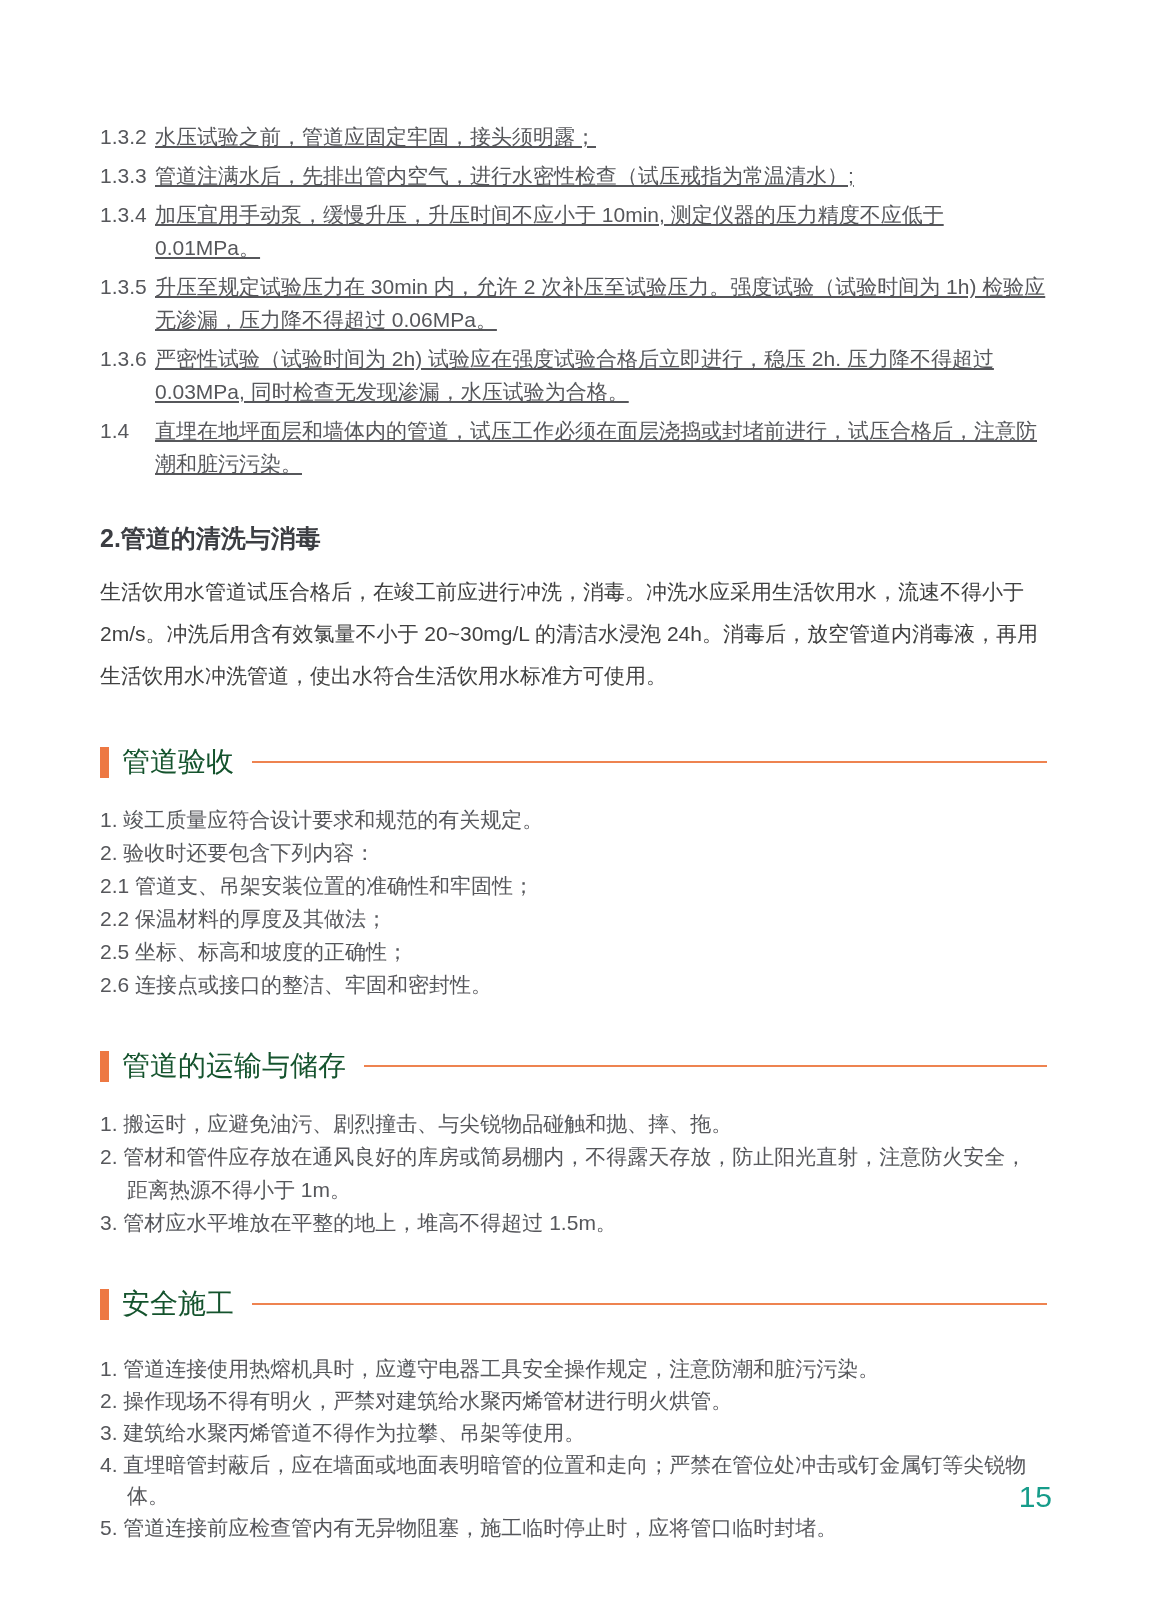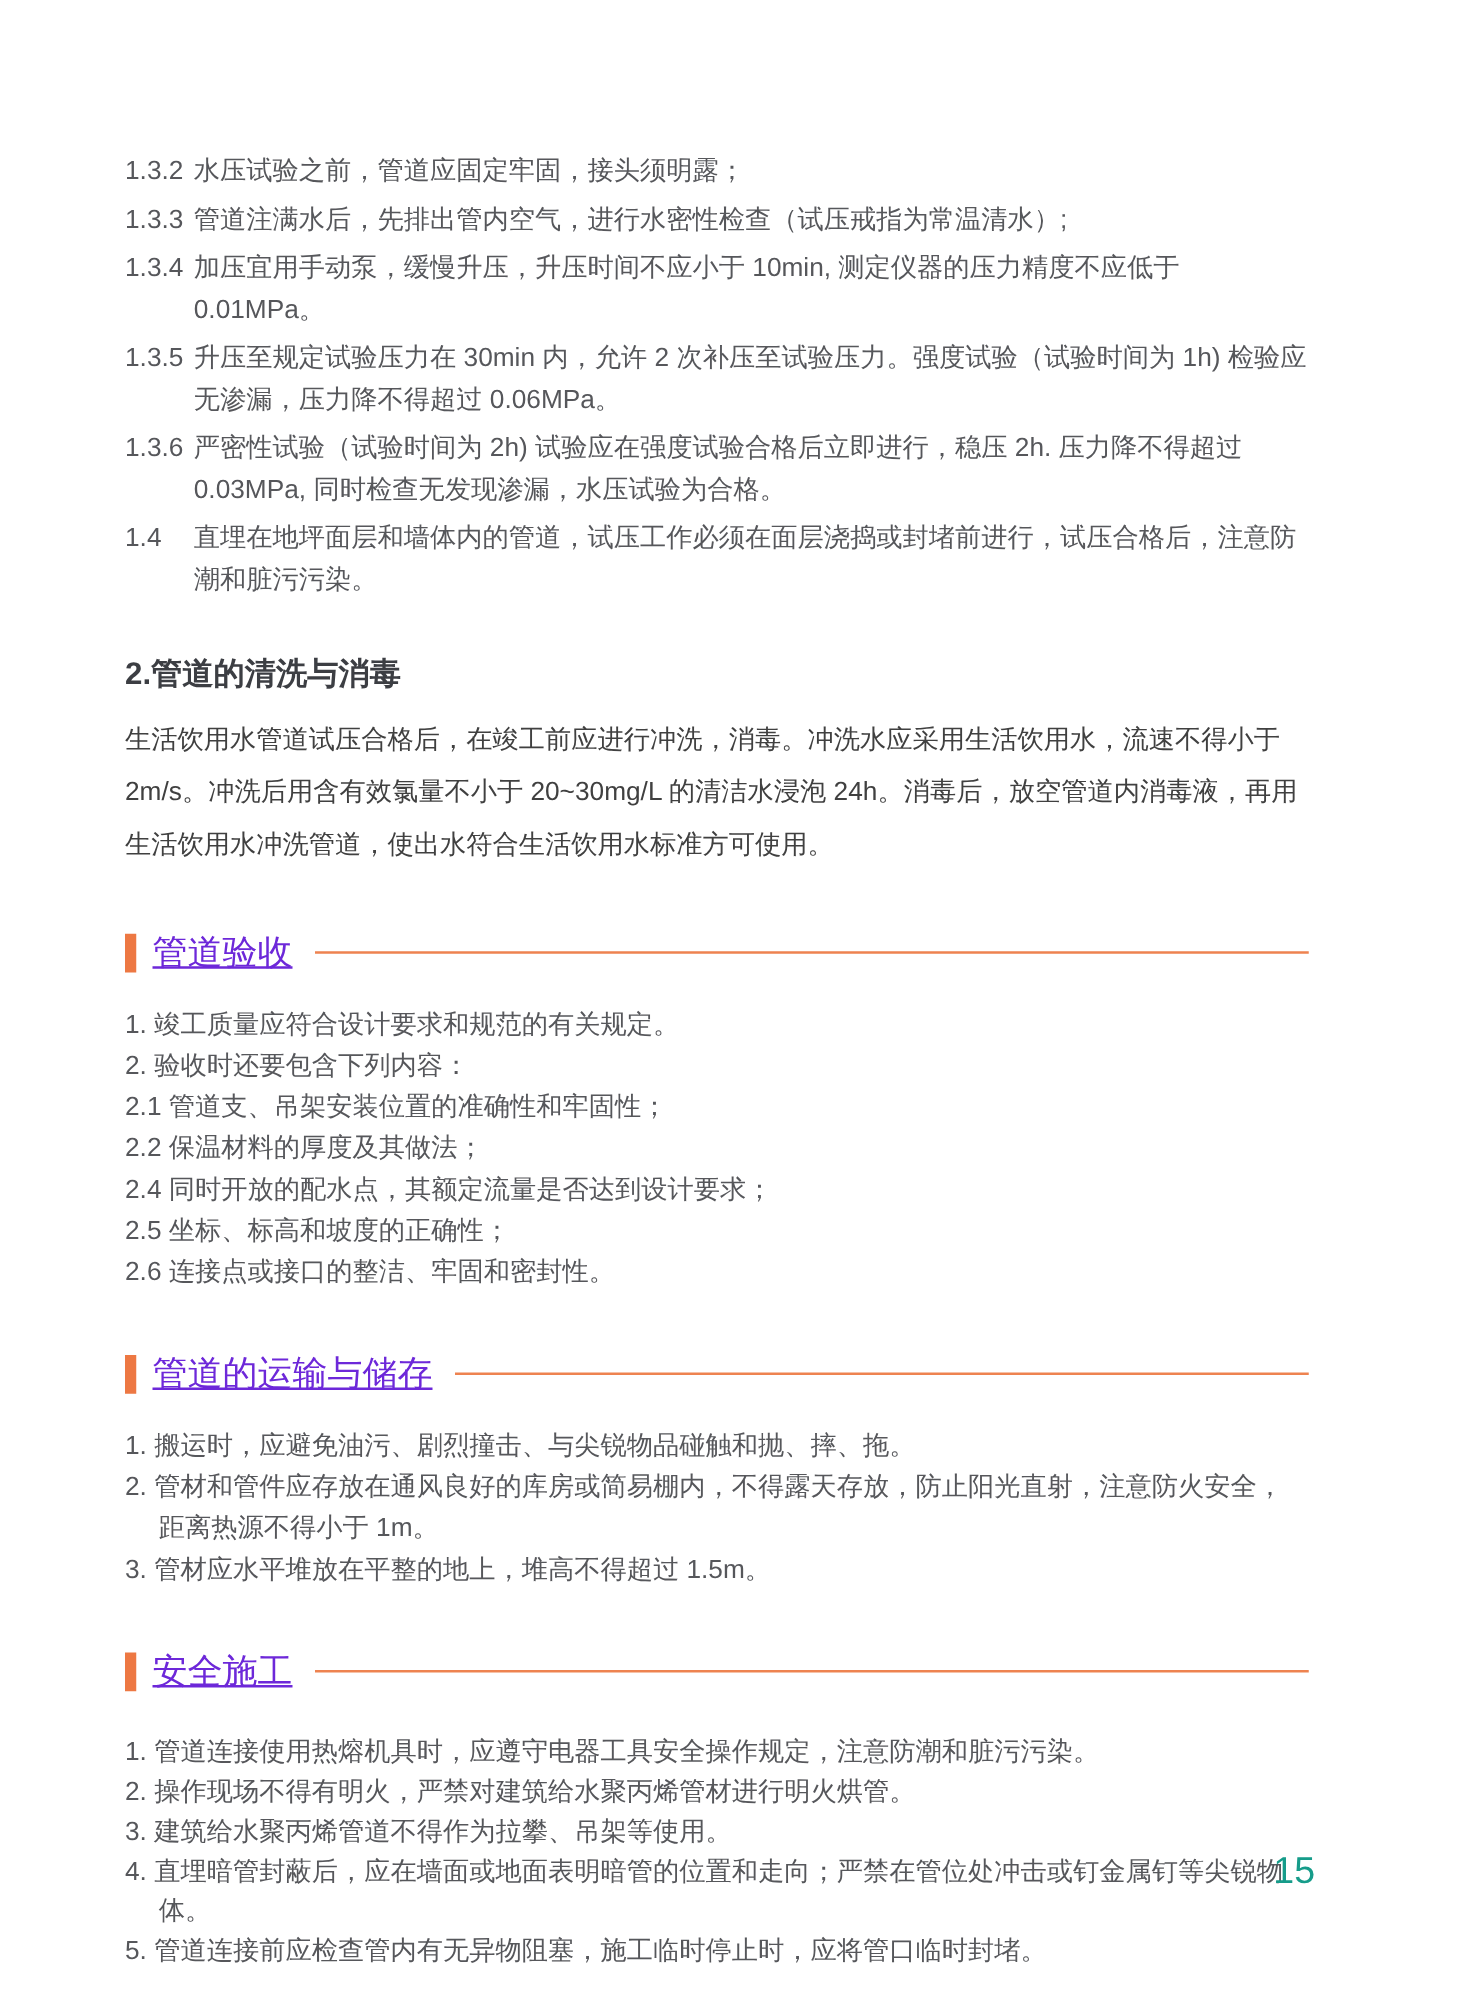--- a/index.html
+++ b/index.html
@@ -22,21 +22,21 @@
     display: flex;
     font-size: 21px;
     line-height: 33px;
     margin-bottom: 6px;
     color: #56575b;
   }
   .ptest-item .num {
     flex: none;
     width: 55px;
   }
-  .ptest-item .txt { flex: 1; }
+  .ptest-item .txt { flex: 1; text-decoration: underline; }
 
   
   .h2-heading {
     margin: 42px 0 16px 0;
     font-size: 25px;
     font-weight: bold;
     color: #3c3e43;
   }
   .para {
     font-size: 21px;
@@ -54,25 +54,24 @@
   }
   .sec-header .bar {
     flex: none;
     width: 9px;
     height: 31px;
     background: #ed7843;
     margin-right: 13px;
   }
   .sec-header .sec-title {
     font-size: 28px;
-    color: #6d28d9;
+    color: #14532d;
     font-weight: normal;
     margin: 0;
     white-space: nowrap;
-    text-decoration: underline;
   }
   .sec-header .rule {
     flex: 1;
     height: 2px;
     background: #ee8350;
     margin-left: 18px;
   }
 
   
   .sec-item {
@@ -133,21 +132,20 @@
   <div class="sec-header">
     <span class="bar"></span>
     <h3 class="sec-title">管道验收</h3>
     <span class="rule"></span>
   </div>
   <div>
     <div class="sec-item">1. 竣工质量应符合设计要求和规范的有关规定。</div>
     <div class="sec-item">2. 验收时还要包含下列内容：</div>
     <div class="sec-item">2.1 管道支、吊架安装位置的准确性和牢固性；</div>
     <div class="sec-item">2.2 保温材料的厚度及其做法；</div>
-    <div class="sec-item">2.4 同时开放的配水点，其额定流量是否达到设计要求；</div>
     <div class="sec-item">2.5 坐标、标高和坡度的正确性；</div>
     <div class="sec-item">2.6 连接点或接口的整洁、牢固和密封性。</div>
   </div>
 
   <div class="sec-header">
     <span class="bar"></span>
     <h3 class="sec-title">管道的运输与储存</h3>
     <span class="rule"></span>
   </div>
   <div>

